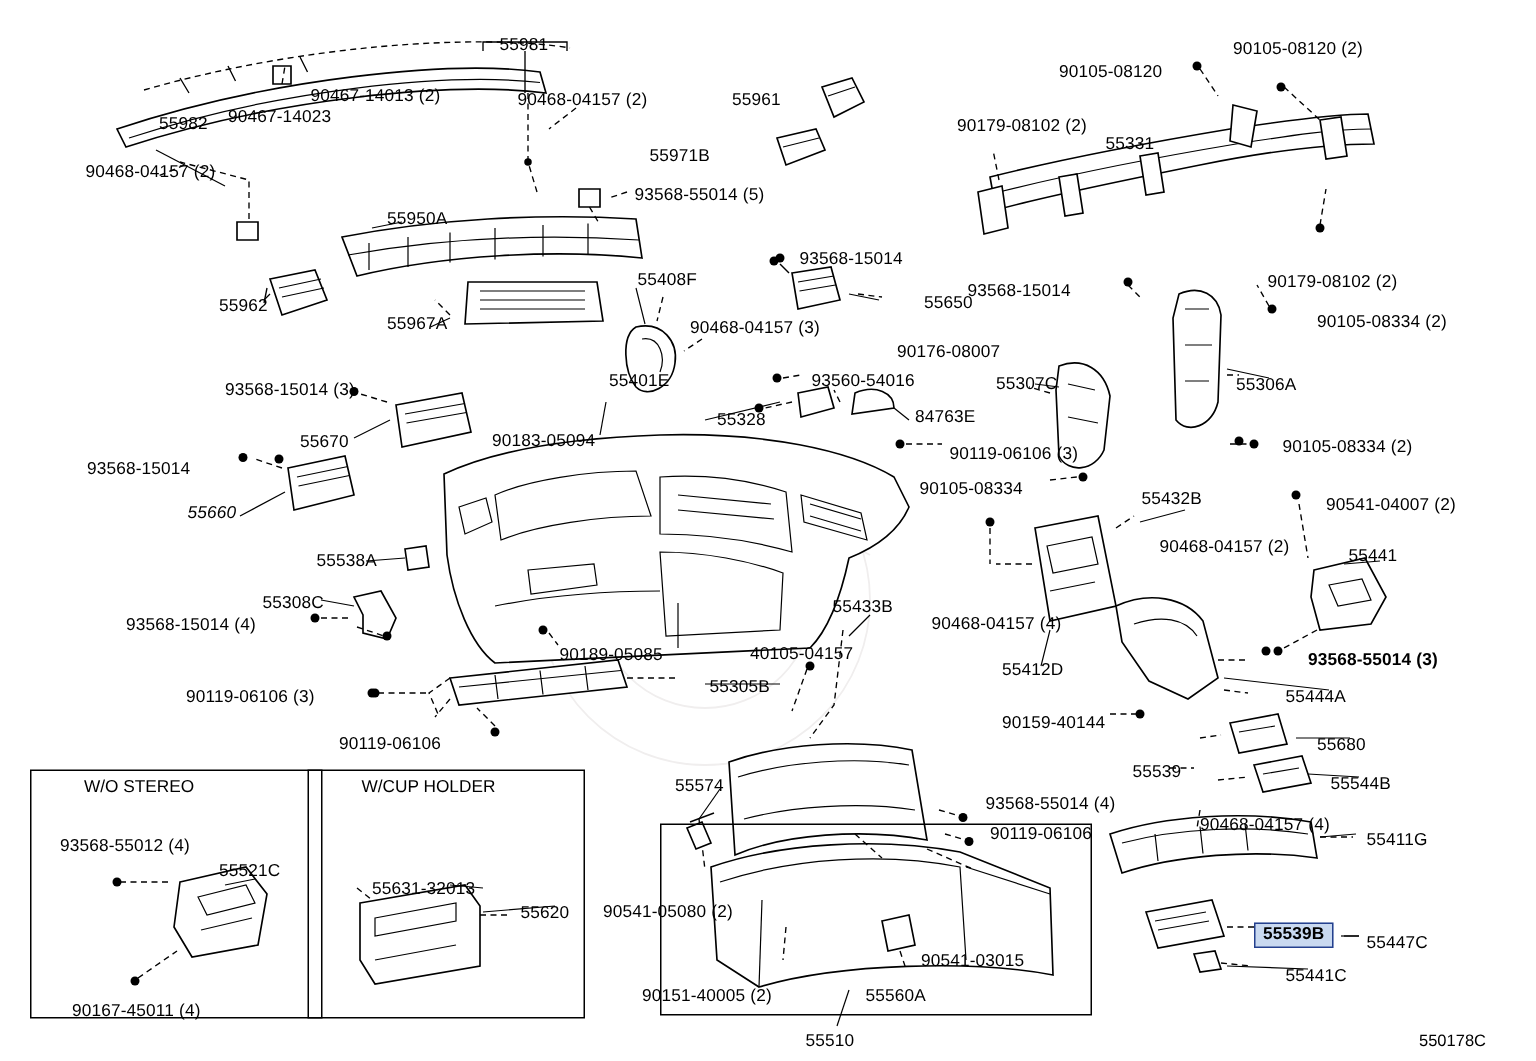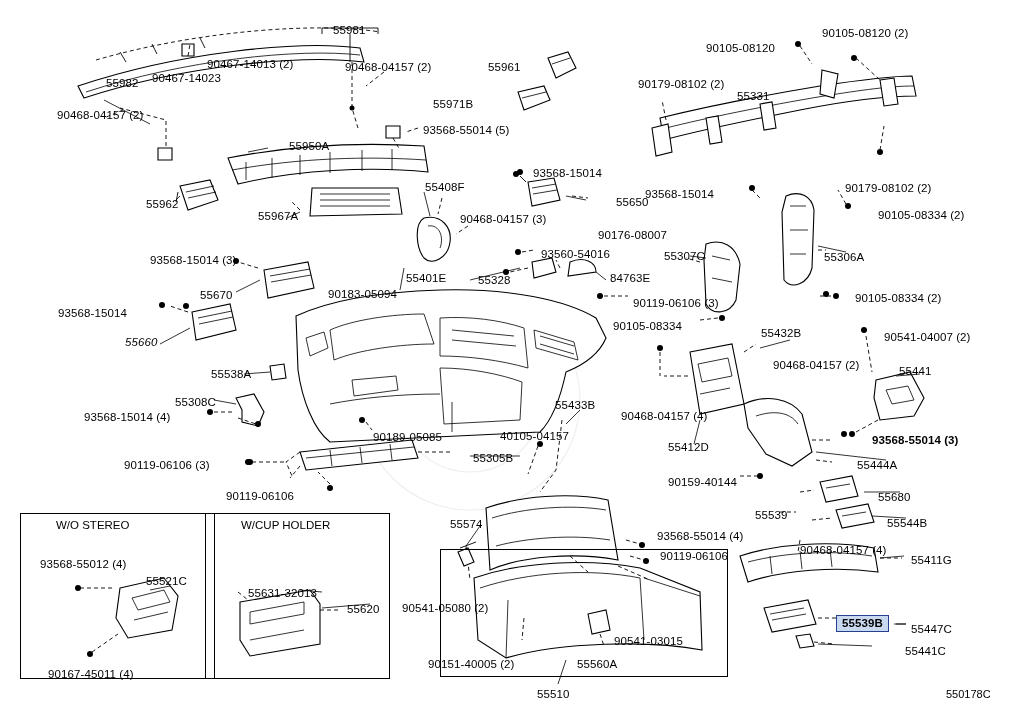--- a/index.html
+++ b/index.html
@@ -349,35 +349,35 @@
   <div class="lbl" style="left:488px; top:61px;">55961</div>
   <div class="lbl" style="left:706px; top:42px;">90105-08120</div>
   <div class="lbl" style="left:822px; top:27px;">90105-08120 (2)</div>
   <div class="lbl" style="left:106px; top:77px;">55982</div>
   <div class="lbl" style="left:152px; top:72px;">90467-14023</div>
   <div class="lbl" style="left:638px; top:78px;">90179-08102 (2)</div>
   <div class="lbl" style="left:737px; top:90px;">55331</div>
   <div class="lbl" style="left:57px; top:109px;">90468-04157 (2)</div>
   <div class="lbl" style="left:433px; top:98px;">55971B</div>
   <div class="lbl" style="left:423px; top:124px;">93568-55014 (5)</div>
-  <div class="lbl" style="left:258px; top:140px;margin-left:31px;">55950A</div>
+  <div class="lbl" style="left:258px; top:140px;">55950A</div>
   <div class="lbl" style="left:533px; top:167px;">93568-15014</div>
   <div class="lbl" style="left:845px; top:182px;">90179-08102 (2)</div>
   <div class="lbl" style="left:425px; top:181px;">55408F</div>
   <div class="lbl" style="left:593px; top:196px;padding-left:23px;">55650</div>
   <div class="lbl" style="left:645px; top:188px;">93568-15014</div>
   <div class="lbl" style="left:878px; top:209px;">90105-08334 (2)</div>
   <div class="lbl" style="left:146px; top:198px;">55962</div>
   <div class="lbl" style="left:258px; top:210px;">55967A</div>
   <div class="lbl" style="left:428px; top:213px;margin-left:32px;">90468-04157 (3)</div>
   <div class="lbl" style="left:598px; top:229px;">90176-08007</div>
   <div class="lbl" style="left:824px; top:251px;">55306A</div>
   <div class="lbl" style="left:541px; top:248px;">93560-54016</div>
   <div class="lbl" style="left:664px; top:250px;">55307C</div>
-  <div class="lbl" style="left:373px; top:272px;padding-left:33px;">55401E</div>
+  <div class="lbl" style="left:373px; top:248px;padding-left:33px;">55401E</div>
   <div class="lbl" style="left:150px; top:254px;">93568-15014 (3)</div>
   <div class="lbl" style="left:478px; top:274px;">55328</div>
   <div class="lbl" style="left:610px; top:272px;">84763E</div>
   <div class="lbl" style="left:200px; top:289px;">55670</div>
   <div class="lbl" style="left:328px; top:288px;">90183-05094</div>
   <div class="lbl" style="left:855px; top:292px;">90105-08334 (2)</div>
   <div class="lbl" style="left:633px; top:297px;">90119-06106 (3)</div>
   <div class="lbl" style="left:58px; top:307px;">93568-15014</div>
   <div class="lbl" style="left:125px; top:336px;font-style:italic;">55660</div>
   <div class="lbl" style="left:613px; top:320px;">90105-08334</div>
@@ -407,21 +407,21 @@
   <div class="lbl" style="left:800px; top:544px;">90468-04157 (4)</div>
   <div class="lbl" style="left:911px; top:554px;">55411G</div>
   <div class="lbl" style="left:660px; top:550px;">90119-06106</div>
   <div class="lbl" style="left:146px; top:575px;">55521C</div>
   <div class="lbl" style="left:40px; top:558px;">93568-55012 (4)</div>
   <div class="lbl" style="left:248px; top:587px;">55631-32013</div>
   <div class="lbl" style="left:347px; top:603px;">55620</div>
   <div class="lbl" style="left:402px; top:602px;">90541-05080 (2)</div>
   <div class="lbl" style="left:911px; top:623px;">55447C</div>
   <div class="lbl" style="left:614px; top:635px;">90541-03015</div>
-  <div class="lbl" style="left:888px; top:645px;padding-left:17px;">55441C</div>
+  <div class="lbl" style="left:840px; top:645px;padding-left:17px;">55441C</div>
   <div class="lbl" style="left:48px; top:668px;">90167-45011 (4)</div>
   <div class="lbl" style="left:428px; top:658px;">90151-40005 (2)</div>
   <div class="lbl" style="left:577px; top:658px;">55560A</div>
   <div class="lbl" style="left:537px; top:688px;">55510</div>
 
   <div class="lbl hl" style="left:836px; top:615px;">55539B</div>
 
   <div class="corner" style="left:946px; top:688px;">550178C</div>
 
 </div>

